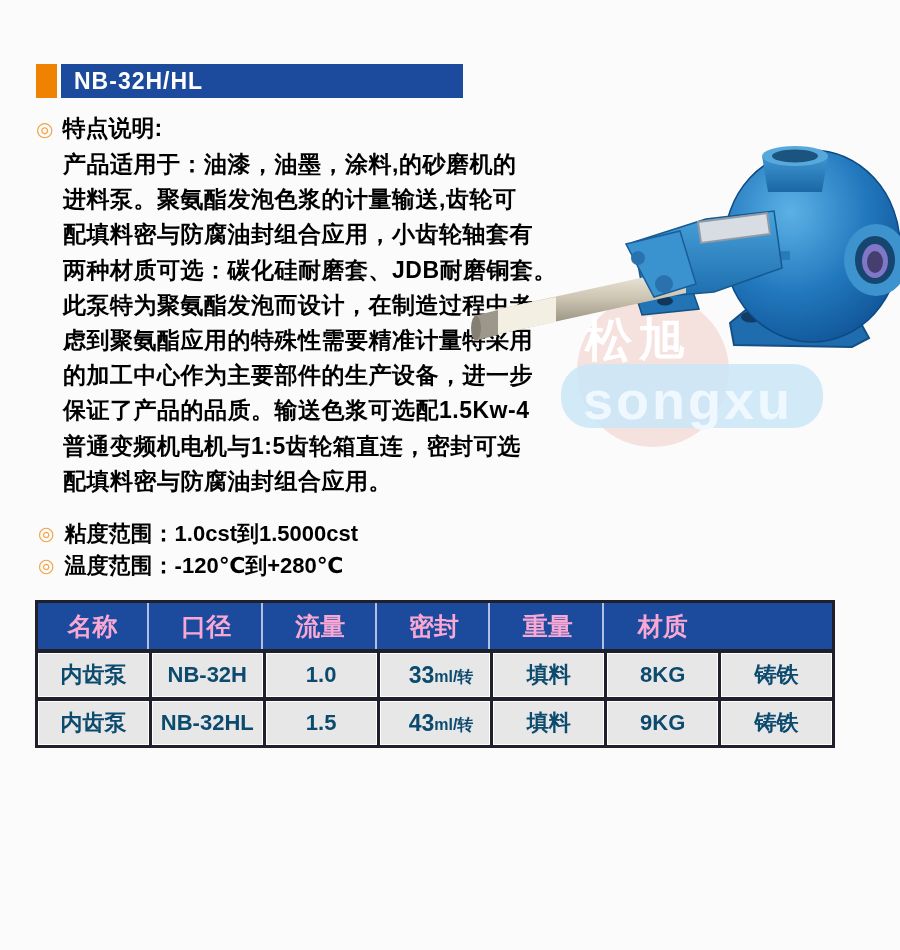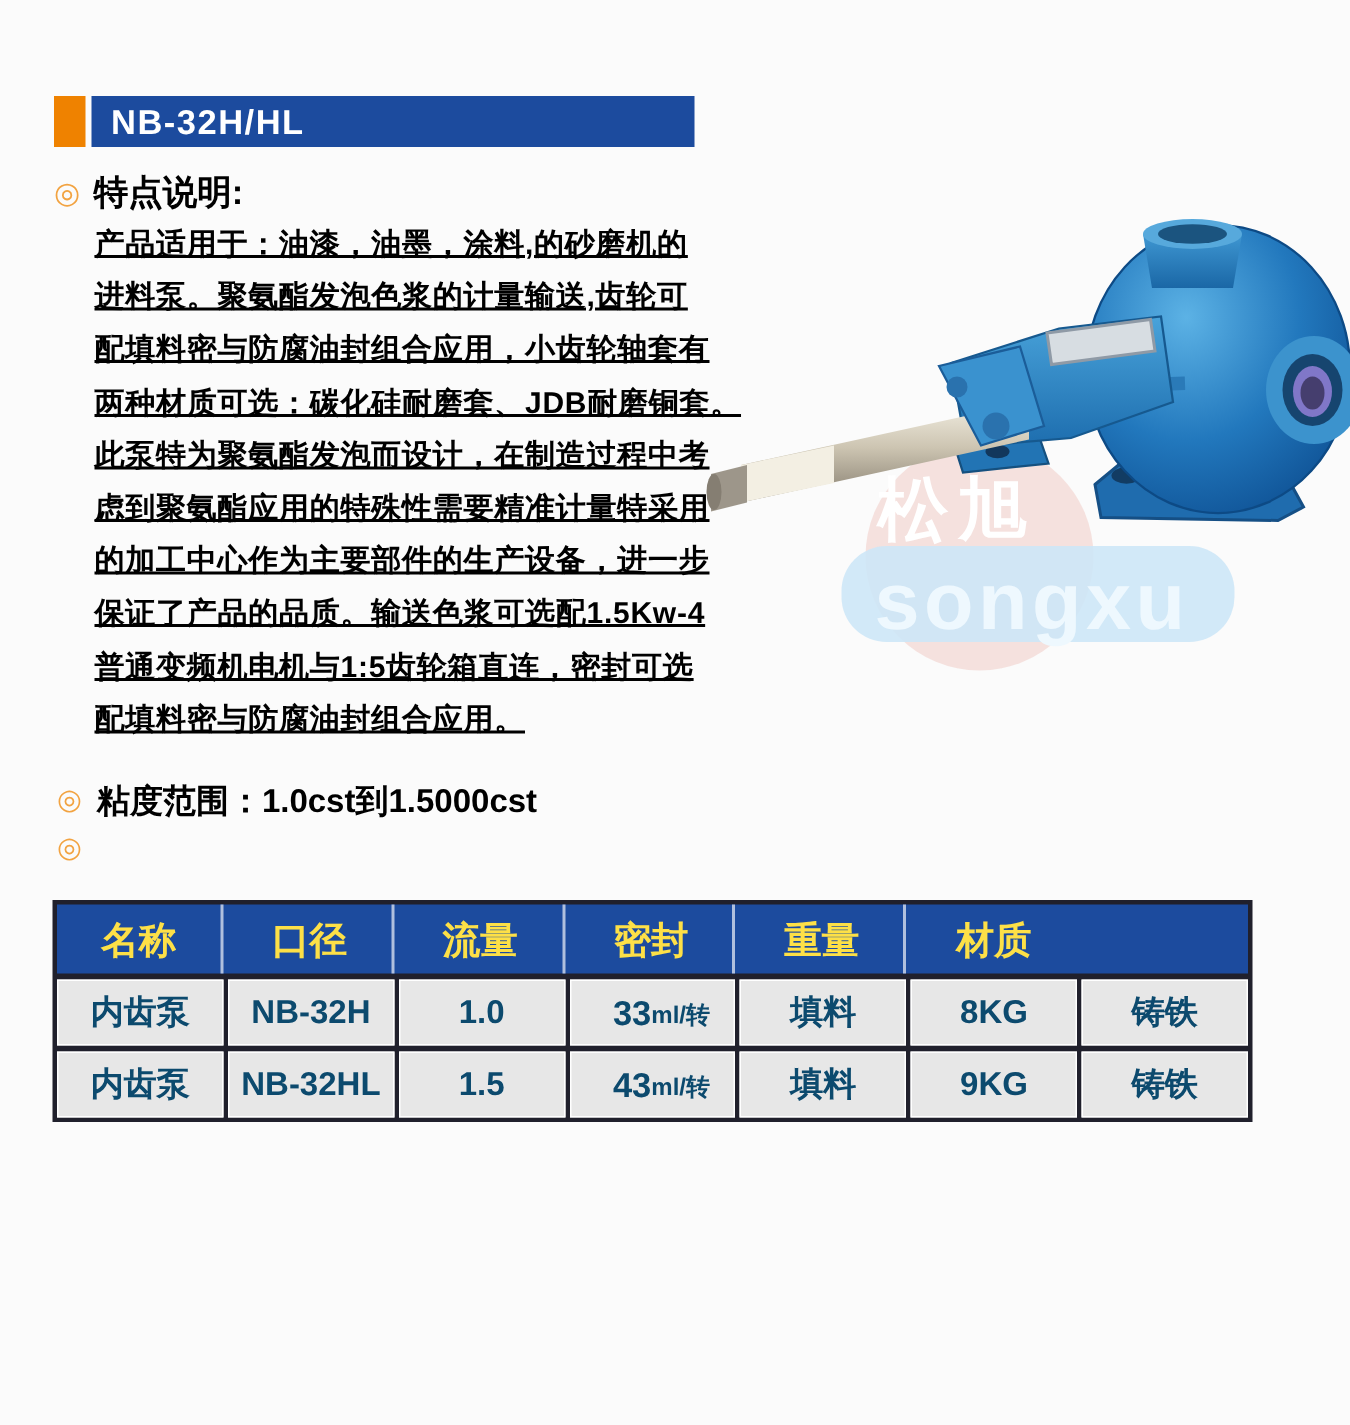--- a/index.html
+++ b/index.html
@@ -23,44 +23,43 @@
   
   .feat-head{
     position:absolute;left:36px;top:113px;display:flex;align-items:center;
     font-size:23px;font-weight:bold;
   }
   .ring{
     color:#f2a341;font-size:20px;line-height:20px;margin-right:9px;font-weight:normal;
   }
   .paragraph{position:absolute;left:63px;top:149px;width:460px;}
   .paragraph .line{
-    height:35.2px;font-size:20px;font-weight:bold;white-space:nowrap;
+    height:35.2px;font-size:23px;font-weight:bold;white-space:nowrap;
     letter-spacing:0.5px;
-    text-decoration:underline;
   }
 
   
   .spec-list{position:absolute;left:38px;top:518px;}
   .spec-item{display:flex;align-items:center;height:32px;font-size:22px;font-weight:bold;}
   .spec-item .ring{font-size:19px;margin-right:10px;}
 
   
   .photo{position:absolute;left:468px;top:126px;width:432px;height:330px;}
 
   
   .spec-table{
     position:absolute;left:35px;top:600px;width:800px;box-sizing:border-box;
     background:#20202c;padding:3px;
   }
   .thead{
     display:grid;grid-template-columns:repeat(7,1fr);gap:3px;
     background:#1c4b9e;height:46px;margin-bottom:4px;
   }
   .th{
-    color:#fde047;font-size:25px;font-weight:bold;
+    color:#f9a8d4;font-size:25px;font-weight:bold;
     display:flex;align-items:center;justify-content:center;
     border-right:2px solid #b0c0de;
   }
   .th:last-child{border-right:none;}
   .trow{display:grid;grid-template-columns:repeat(7,1fr);gap:3px;margin-bottom:4px;}
   .trow:last-child{margin-bottom:0;}
   .td{
     background:#e7e7e7;border:1px solid #ffffff;height:44px;box-sizing:border-box;
     display:flex;align-items:center;justify-content:center;
     font-size:22px;font-weight:bold;color:#0c4a6e;
@@ -96,20 +95,21 @@
     <div class="line">配填料密与防腐油封组合应用。</div>
   </div>
 
   <div class="spec-list">
     <div class="spec-item">
       <span class="ring">◎</span>
       <span>粘度范围：1.0cst到1.5000cst</span>
     </div>
     <div class="spec-item">
       <span class="ring">◎</span>
+      <span>温度范围：-120℃到+280℃</span>
     </div>
   </div>
 
   <svg class="photo" viewBox="0 0 432 330" xmlns="http://www.w3.org/2000/svg">
     <defs>
       <radialGradient id="bodyGrad" cx="38%" cy="32%" r="78%">
         <stop offset="0%" stop-color="#5cb2e5"></stop>
         <stop offset="55%" stop-color="#2278bd"></stop>
         <stop offset="100%" stop-color="#0e5093"></stop>
       </radialGradient>

